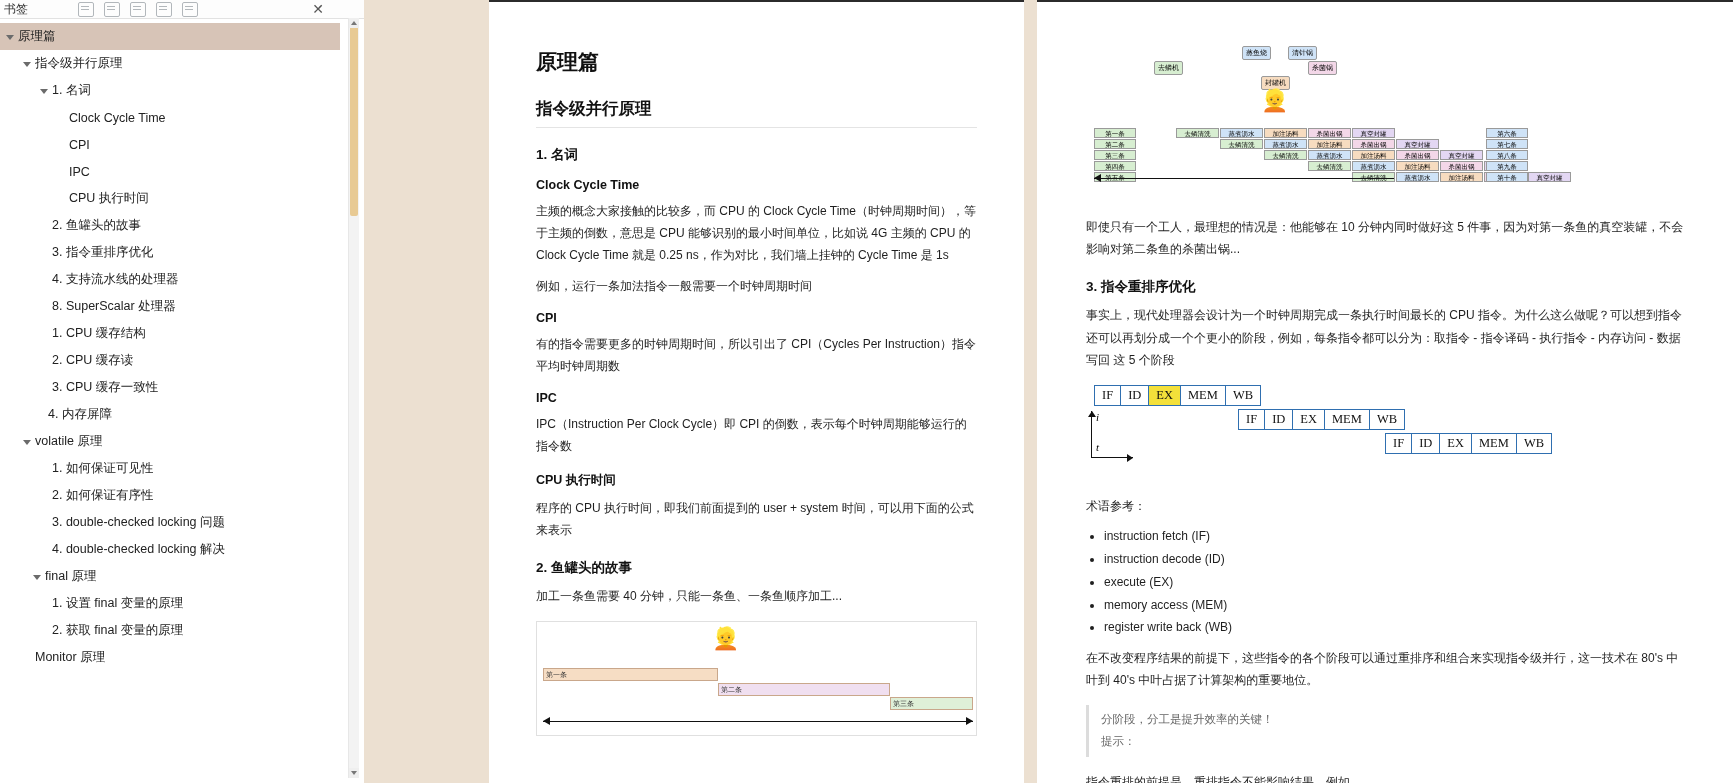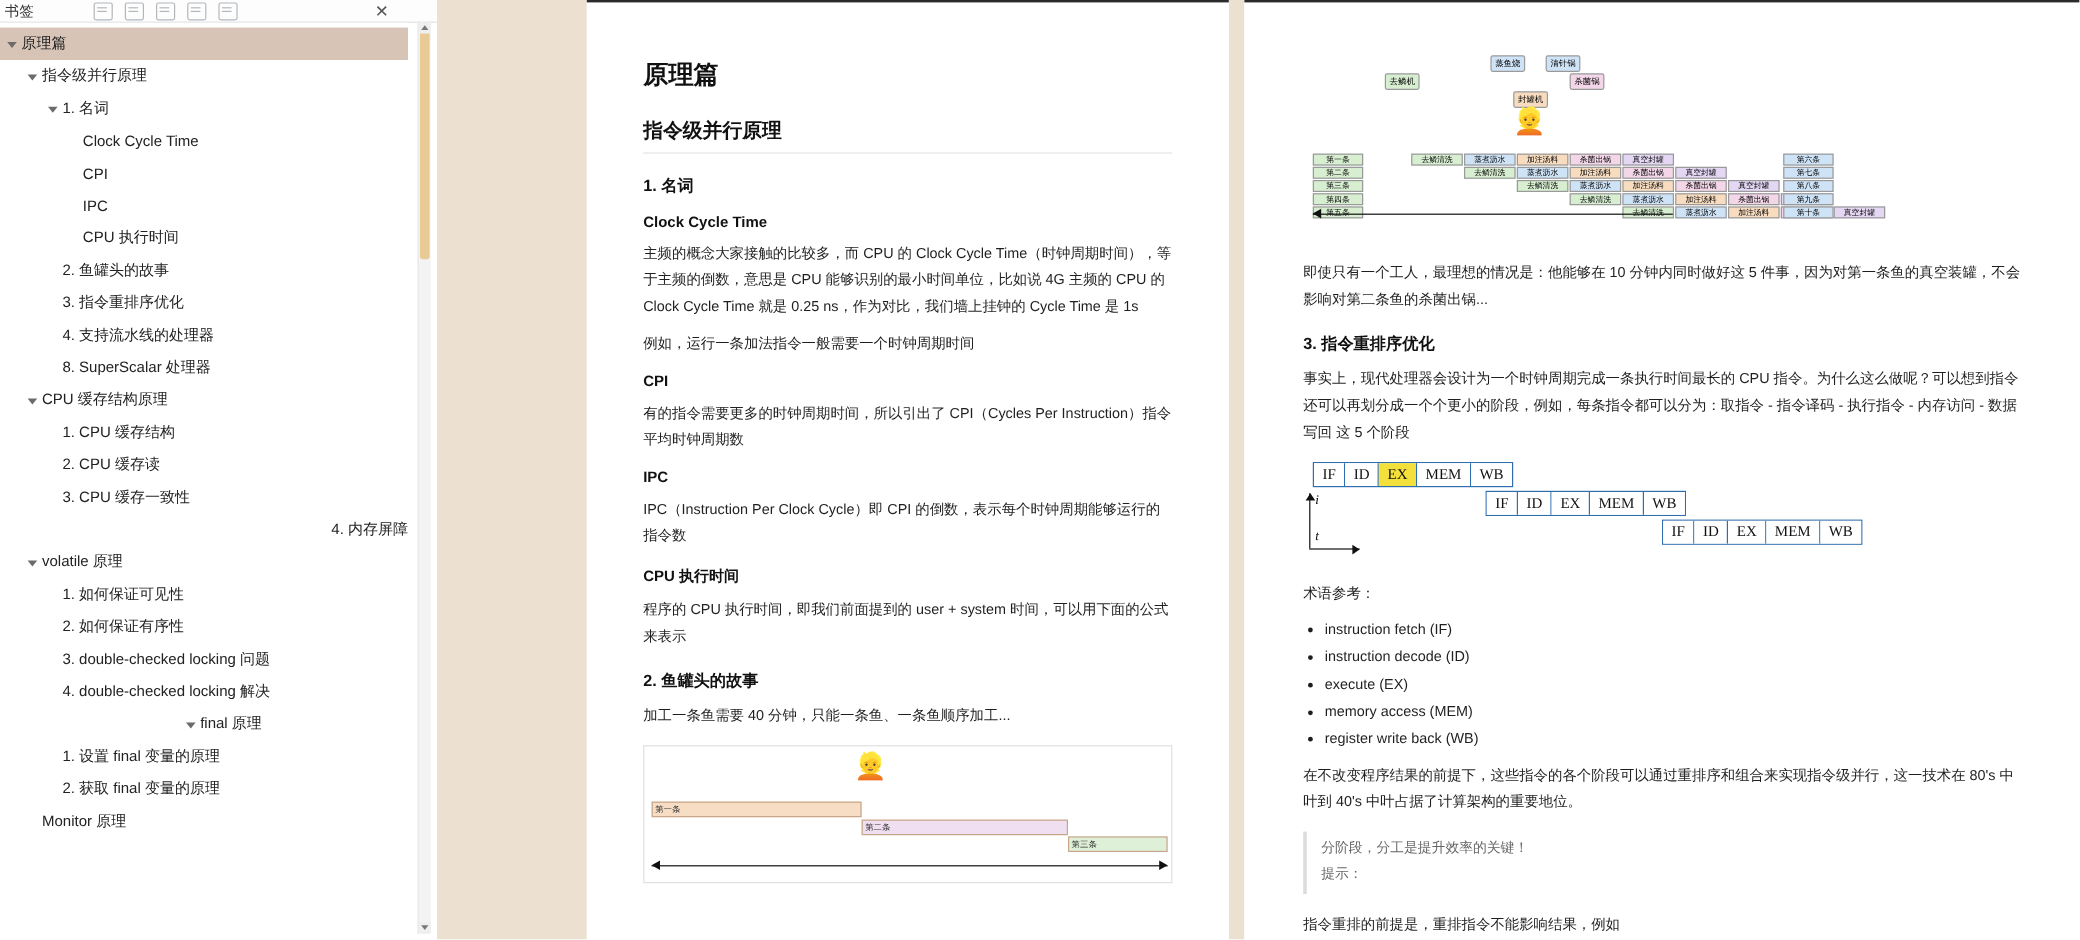--- a/index.html
+++ b/index.html
@@ -241,37 +241,33 @@
           <span class="bm-label">3. 指令重排序优化</span>
         </div>
         <div class="bm-row" style="padding-left: 38px;">
           <span class="tw"></span>
           <span class="bm-label">4. 支持流水线的处理器</span>
         </div>
         <div class="bm-row" style="padding-left: 38px;">
           <span class="tw"></span>
           <span class="bm-label">8. SuperScalar 处理器</span>
         </div>
-        <div class="bm-row" style="padding-left: 21px;">
-          <span class="tw open"></span>
-          <span class="bm-label">CPU 缓存结构原理</span>
-        </div>
         <div class="bm-row" style="padding-left: 38px;">
           <span class="tw"></span>
           <span class="bm-label">1. CPU 缓存结构</span>
         </div>
         <div class="bm-row" style="padding-left: 38px;">
           <span class="tw"></span>
           <span class="bm-label">2. CPU 缓存读</span>
         </div>
         <div class="bm-row" style="padding-left: 38px;">
           <span class="tw"></span>
           <span class="bm-label">3. CPU 缓存一致性</span>
         </div>
-        <div class="bm-row" style="padding-left: 60px; justify-content: space-between;">
+        <div class="bm-row" style="padding-left: 34px;">
           <span class="tw"></span>
           <span class="bm-label">4. 内存屏障</span>
         </div>
         <div class="bm-row" style="padding-left: 21px;">
           <span class="tw open"></span>
           <span class="bm-label">volatile 原理</span>
         </div>
         <div class="bm-row" style="padding-left: 38px;">
           <span class="tw"></span>
           <span class="bm-label">1. 如何保证可见性</span>
@@ -281,21 +277,21 @@
           <span class="bm-label">2. 如何保证有序性</span>
         </div>
         <div class="bm-row" style="padding-left: 38px;">
           <span class="tw"></span>
           <span class="bm-label">3. double-checked locking 问题</span>
         </div>
         <div class="bm-row" style="padding-left: 38px;">
           <span class="tw"></span>
           <span class="bm-label">4. double-checked locking 解决</span>
         </div>
-        <div class="bm-row" style="padding-left: 31px; justify-content: center;">
+        <div class="bm-row" style="padding-left: 31px;">
           <span class="tw open"></span>
           <span class="bm-label">final 原理</span>
         </div>
         <div class="bm-row" style="padding-left: 38px;">
           <span class="tw"></span>
           <span class="bm-label">1. 设置 final 变量的原理</span>
         </div>
         <div class="bm-row" style="padding-left: 38px;">
           <span class="tw"></span>
           <span class="bm-label">2. 获取 final 变量的原理</span>
@@ -427,21 +423,21 @@
           <div class="stage">EX</div>
           <div class="stage">MEM</div>
           <div class="stage">WB</div>
         </div>
       <div class="axis-i"></div>
       <div class="axis-t"></div>
       <div class="ital" style="left:10px;top:26px;">i</div>
       <div class="ital" style="left:10px;top:56px;">t</div>
     </div>
 
-    <p class="doc-p" style="margin-top:4px;">术语参考：</p>
+    <p class="doc-p" style="margin-top:16px;">术语参考：</p>
     <ul class="doc-ul" id="terms-list">
         <li>instruction fetch (IF)</li>
         <li>instruction decode (ID)</li>
         <li>execute (EX)</li>
         <li>memory access (MEM)</li>
         <li>register write back (WB)</li>
       </ul>
 
     <p class="doc-p">在不改变程序结果的前提下，这些指令的各个阶段可以通过重排序和组合来实现指令级并行，这一技术在 80's 中叶到 40's 中叶占据了计算架构的重要地位。</p>
 

